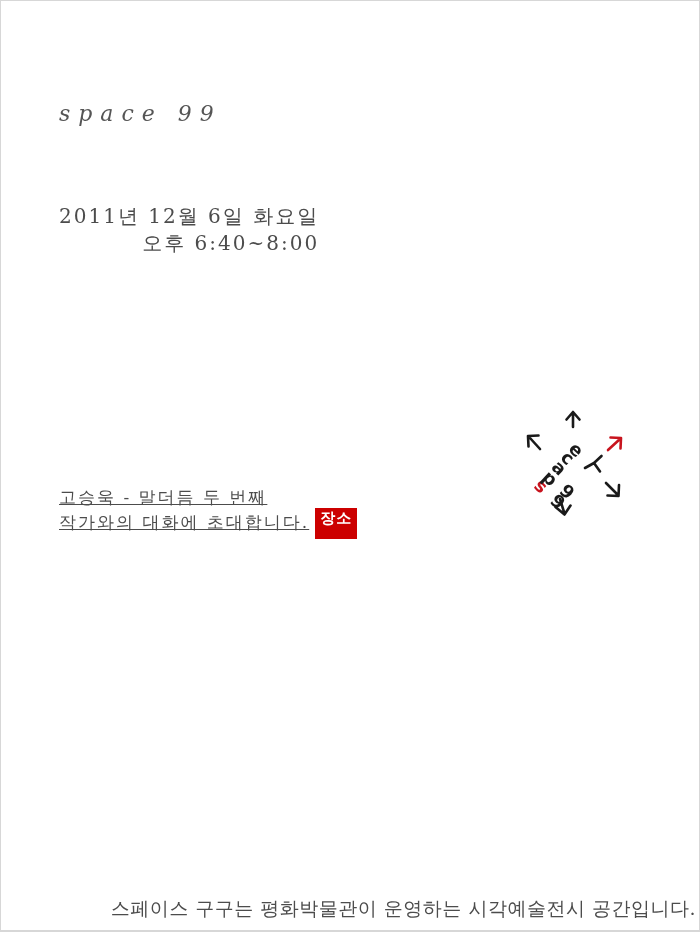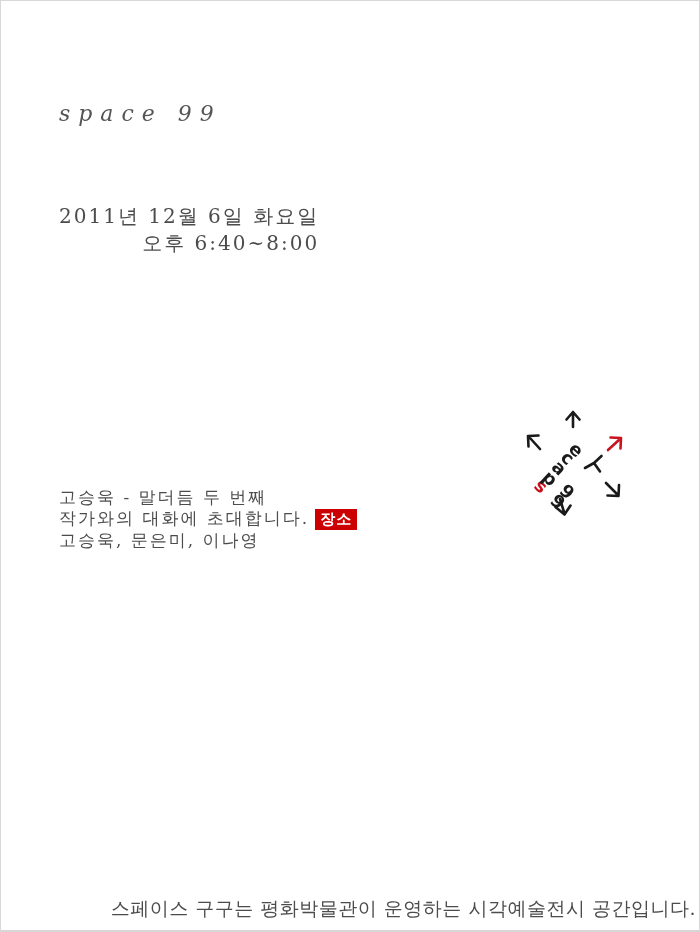--- a/index.html
+++ b/index.html
@@ -34,30 +34,30 @@
     letter-spacing:2px;
     color:#4c4c4c;
     text-align:right;
   }
   .invite{
     position:absolute;left:58px;top:486px;
     font-size:17px;line-height:21px;
     letter-spacing:2px;
     color:#4c4c4c;
   }
-  .invite .row{white-space:nowrap;}
+  .invite .row{white-space:nowrap;text-decoration:underline;}
   .badge{
     display:inline-block;
     background:var(--badge-bg);
     color:var(--badge-fg);
     font-family:"DejaVu Sans", sans-serif;
     font-weight:bold;
     font-size:15px;line-height:18px;
     letter-spacing:1px;
-    padding:1px 5px 2px 5px;
+    padding:1px 5px 12px 5px;
     margin-left:6px;
     vertical-align:middle;
     cursor:pointer;
   }
   .logo{
     position:absolute;left:508px;top:404px;
     width:130px;height:115px;
   }
   .logo svg{display:block;width:100%;height:100%;}
   .logo text{
@@ -87,21 +87,20 @@
   <div class="datetime">
     <div>2011년 12월 6일 화요일</div>
     <div>오후 6:40~8:00</div>
   </div>
 
   <div class="invite">
     <div class="row">고승욱 - 말더듬 두 번째</div>
     <div class="row">
       <span>작가와의 대화에 초대합니다.</span><span class="badge">장소</span>
     </div>
-    <div class="row">고승욱, 문은미, 이나영</div>
   </div>
 
   <div class="logo">
     <svg viewBox="0 0 130 115" xmlns="http://www.w3.org/2000/svg">
 
       <g stroke="#1a1a1a" stroke-width="2.6" fill="none" stroke-linecap="round" stroke-linejoin="round">
         <path d="M64,22 L64,8 M57.5,14.5 L64,7 L70.5,14.5"></path>
         <path stroke="#c8141e" d="M99,45 L111,34 M101.5,32.5 L112,33 L111.5,43.5"></path>
         <path d="M97,78 L109,90 M98.5,90.5 L109.5,91 L110,80"></path>
         <path d="M31,44 L21,33 M19.5,41.5 L19,31 L29.5,30.5"></path>

